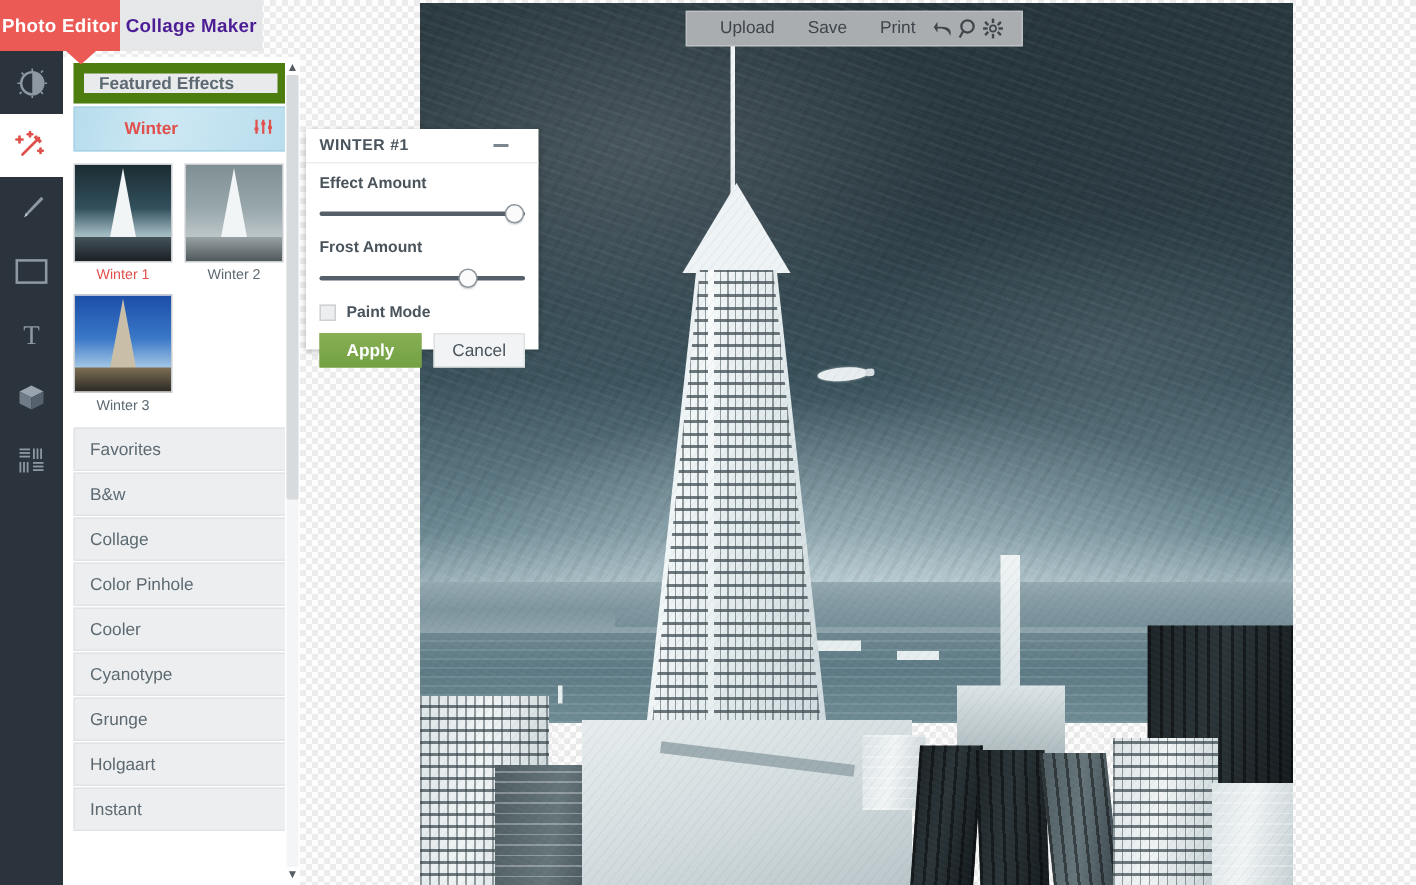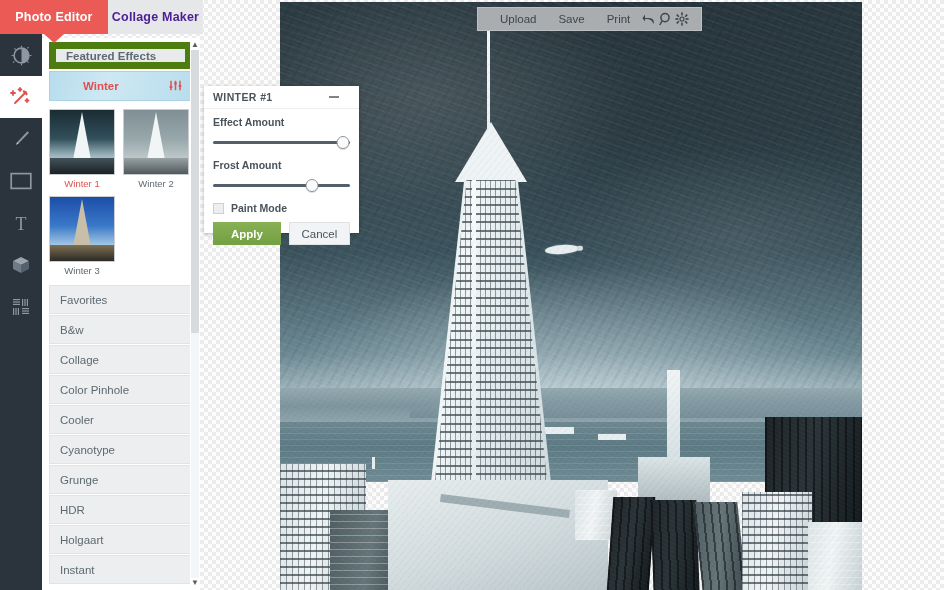--- a/index.html
+++ b/index.html
@@ -23,21 +23,21 @@
   
   .tabbar {
     position: absolute; top: 0; left: 0; width: 280px; height: 34px;
     display: flex; align-items: stretch; z-index: 40;
   }
   .tab {
     display: flex; align-items: center; justify-content: center;
     font-size: 12.5px; font-weight: bold; letter-spacing: .2px;
     cursor: pointer; position: relative;
   }
-  .tab-active { width: 108px; background: #ec5a56; color: #ffffff; }
+  .tab-active { width: 80px; background: #ec5a56; color: #ffffff; }
   .tab-inactive { width: 95px; background: #e6e7e8; color: #4c1d95; }
   .tab-pointer {
     position: absolute; left: 44px; top: 34px;
     width: 0; height: 0;
     border-left: 10px solid transparent;
     border-right: 10px solid transparent;
     border-top: 9px solid #ec5a56;
     z-index: 41;
   }
 
@@ -252,21 +252,21 @@
   }
   .grain {
     position: absolute; inset: 0; pointer-events: none;
     background-image:
       repeating-linear-gradient(23deg, rgba(255,255,255,.025) 0 1px, rgba(0,0,0,0) 1px 4px),
       repeating-linear-gradient(-51deg, rgba(0,0,0,.03) 0 1px, rgba(255,255,255,0) 1px 5px);
   }
 
   
   .ctoolbar {
-    position: absolute; left: 197px; top: 5px; width: 225px; height: 24px;
+    position: absolute; left: 177px; top: 5px; width: 225px; height: 24px;
     background: #a9adb0; display: flex; align-items: center;
     padding: 0 12px; gap: 0; z-index: 12;
     box-shadow: 0 0 0 1px rgba(255,255,255,.25) inset;
   }
   .ct-item {
     font-size: 11.5px; color: #3e454b; cursor: pointer;
     padding: 0 11px; line-height: 24px; white-space: nowrap;
   }
   .ct-icon {
     width: 26px; height: 24px; display: flex; align-items: center;
@@ -549,21 +549,20 @@
     </div>
 
     <div class="eff-list">
       <div class="eff-row">Favorites</div>
       <div class="eff-row">B&amp;w</div>
       <div class="eff-row">Collage</div>
       <div class="eff-row">Color Pinhole</div>
       <div class="eff-row">Cooler</div>
       <div class="eff-row">Cyanotype</div>
       <div class="eff-row">Grunge</div>
-      <div class="eff-row">HDR</div>
       <div class="eff-row">Holgaart</div>
       <div class="eff-row">Instant</div>
     </div>
   </div>
 
   <div class="pscroll">
     <div class="arr up">▲</div>
     <div class="track"></div>
     <div class="thumb2"></div>
     <div class="arr dn">▼</div>

